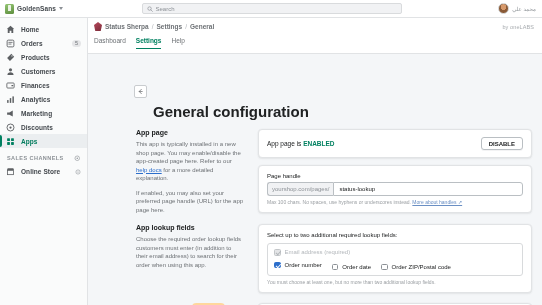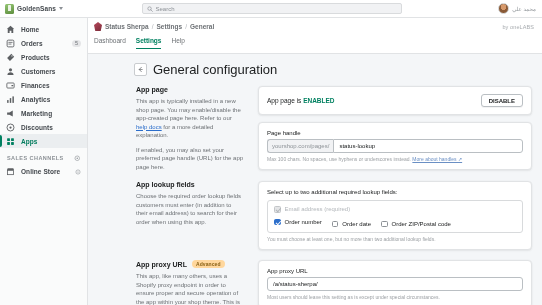--- a/index.html
+++ b/index.html
@@ -113,21 +113,21 @@
   .tab.active { color: #008060; border-bottom-color: #008060; font-weight: bold; }
 
   .content { flex: 1; overflow: hidden; padding: 8px 10px 0 46px; }
 
   .page-title-row { display: flex; align-items: center; gap: 6px; margin-bottom: 9px; }
   .back-btn {
     width: 13px; height: 13px; border: 1px solid #c9cccf; border-radius: 2px;
     background: #ffffff; display: flex; align-items: center; justify-content: center;
     color: #5c5f62; flex: 0 0 auto;
   }
-  .page-title { font-size: 13px; font-weight: normal; color: #202223; }
+  .page-title { font-size: 15px; font-weight: bold; color: #202223; margin-top: 41px; }
 
   .row { display: flex; gap: 14px; margin-bottom: 10px; align-items: flex-start; }
   .row-left { width: 110px; flex: 0 0 110px; padding-left: 2px; }
   .row-right { flex: 1; min-width: 0; }
   .sec-title-row { display: flex; align-items: center; gap: 5px; margin-bottom: 4px; }
   .sec-title { font-size: 7px; font-weight: bold; color: #202223; }
   .badge-advanced {
     font-size: 5px; font-weight: bold; color: #8a6116; background: #ffd79d;
     border-radius: 6px; padding: 1px 4px; letter-spacing: .1px;
   }

